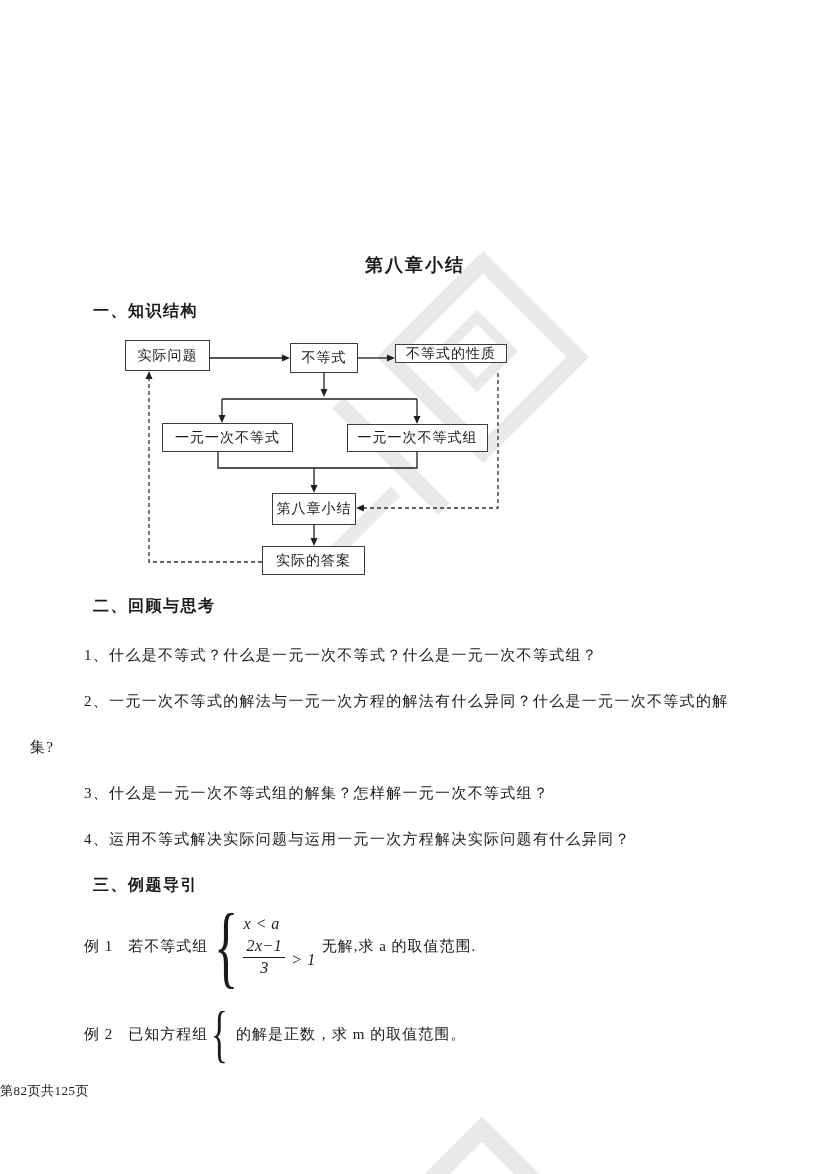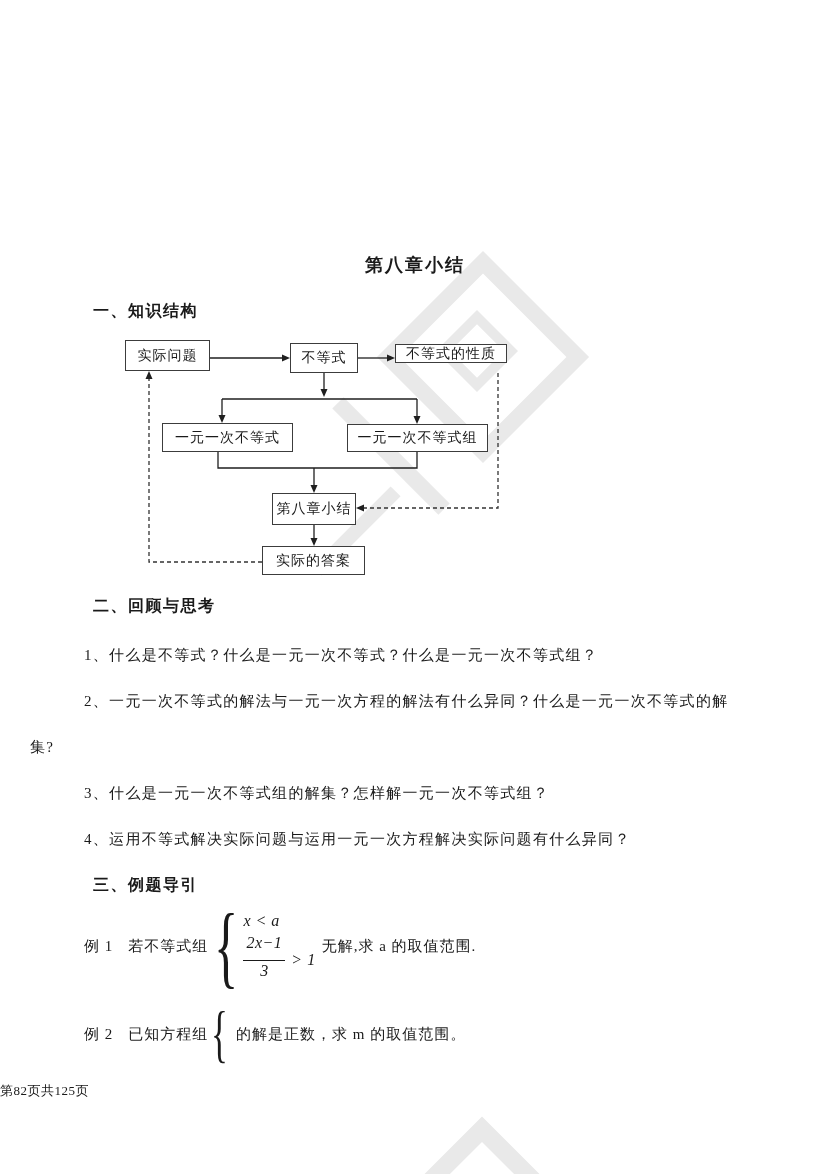--- a/index.html
+++ b/index.html
@@ -38,21 +38,21 @@
   .brace{font-family:"Liberation Serif",serif;line-height:0.85;
          transform:scaleX(0.55);margin:0 -5px 0 -4px;font-weight:400;}
   .ex1 .brace{font-size:92px;}
   .ex2 .brace{font-size:64px;}
   .sys{display:flex;flex-direction:column;align-items:flex-start;justify-content:center;}
   .math{font-family:"Liberation Serif","DejaVu Serif",serif;font-style:italic;
         font-size:16px;letter-spacing:0.5px;white-space:pre;}
   .ex1 .sys-row1{margin-bottom:4px;}
   .frac-row{display:flex;align-items:center;}
   .frac{display:inline-flex;flex-direction:column;align-items:center;line-height:1.15;}
-  .frac .num{border-bottom:1.2px solid #1a1a1a;padding:0 3px 8px 3px;}
+  .frac .num{border-bottom:1.2px solid #1a1a1a;padding:0 3px 1px 3px;}
   .frac .den{padding-top:1px;}
   .cmp{margin-left:6px;margin-top:6px;}
   .ex2 .sys-row{line-height:26px;}
   .ex-post{font-size:15px;letter-spacing:1px;margin-left:6px;white-space:nowrap;}
 </style>
 </head>
 <body>
 
 <div class="page">
 

